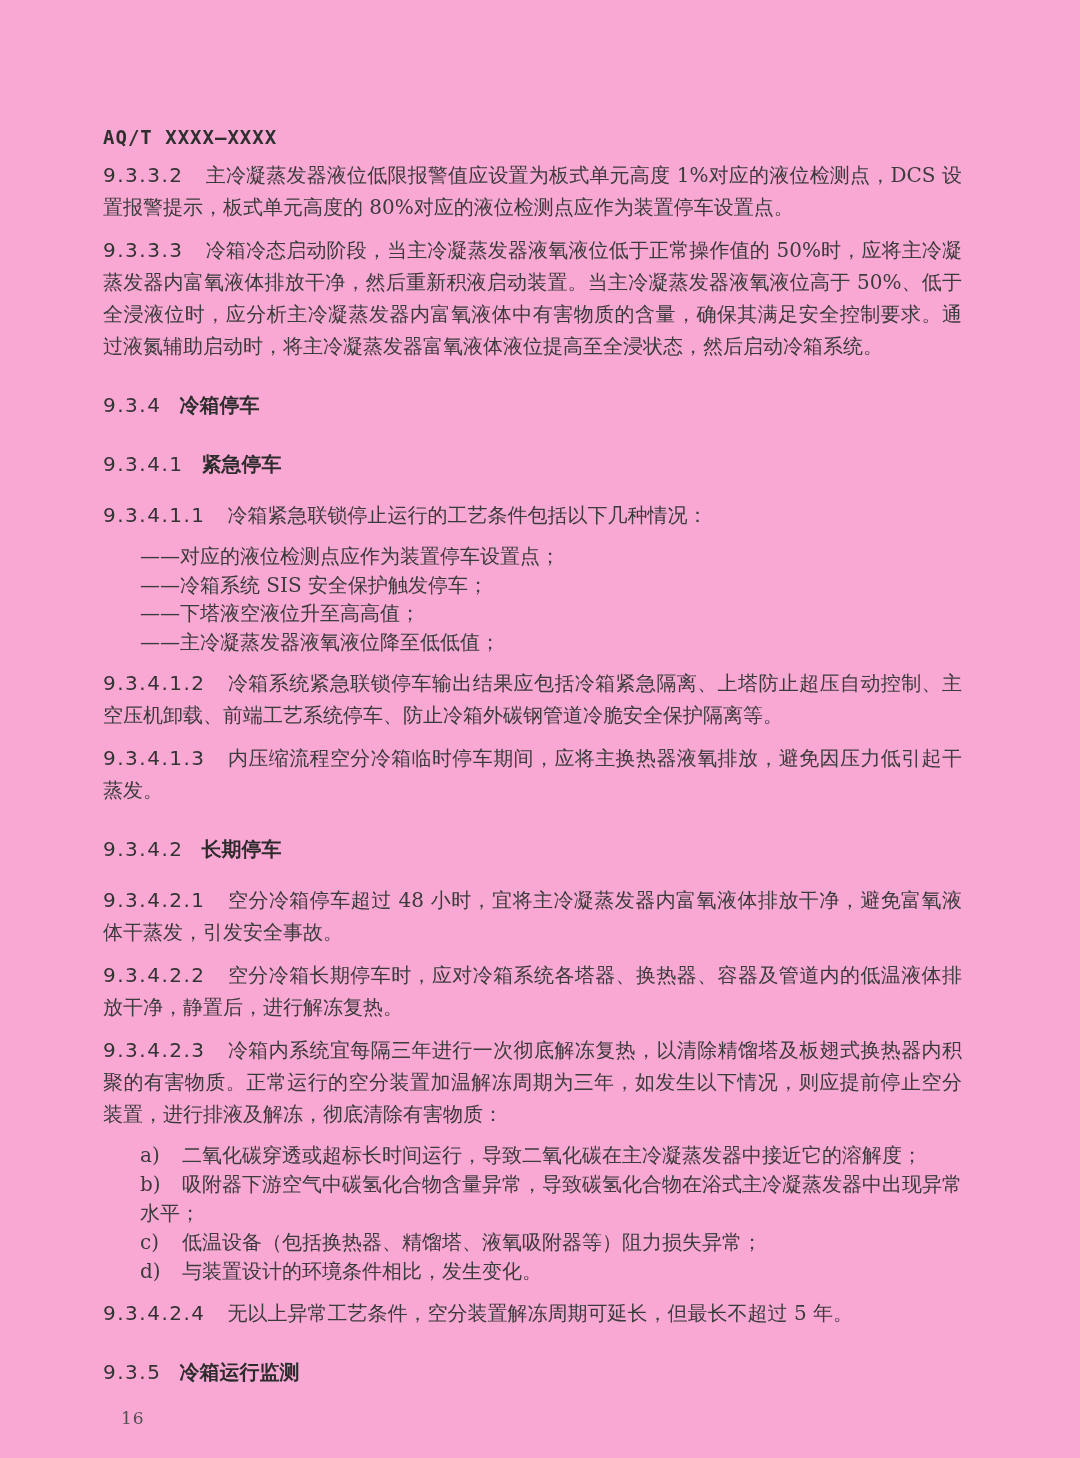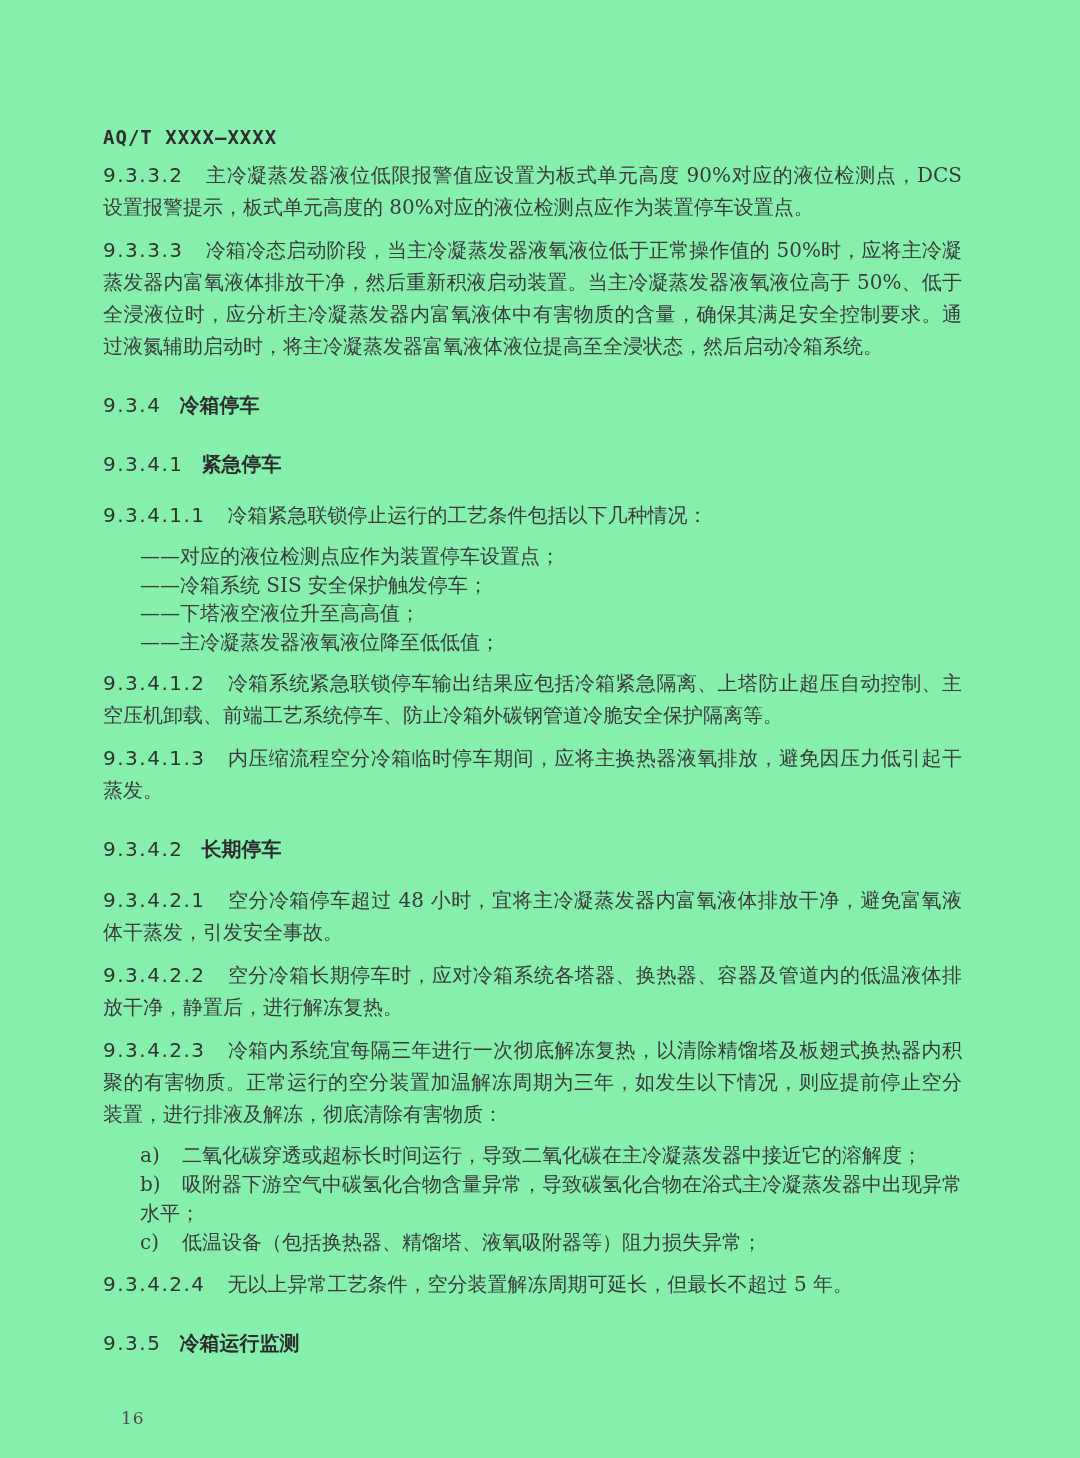--- a/index.html
+++ b/index.html
@@ -1,21 +1,21 @@
 <!DOCTYPE html>
 <html lang="zh"><head>
 <meta charset="utf-8">
 <style>
   html, body { margin: 0; padding: 0; background: #ffffff; }
   .page {
     position: relative;
     width: 1080px;
     height: 1458px;
     margin: 0 auto;
-    background: #86efac;
+    background: #f9a8d4;
     box-sizing: border-box;
     padding: 126px 118px 0 103px;
     overflow: hidden;
     font-family: "DejaVu Serif", "Liberation Serif", serif;
     color: #3b3b3b;
   }
   .doc-header {
     font-family: "DejaVu Sans Mono", "Liberation Mono", monospace;
     font-size: 19px;
     font-weight: 600;
@@ -77,21 +77,21 @@
 <body>
 
 <div class="page">
 
   <div class="doc-header">
     <span>AQ/T XXXX—XXXX</span>
   </div>
 
   <main>
 
-    <p class="clause"><span class="clause-num">9.3.3.2</span><span>主冷凝蒸发器液位低限报警值应设置为板式单元高度 90%对应的液位检测点，DCS 设置报警提示，板式单元高度的 80%对应的液位检测点应作为装置停车设置点。</span></p>
+    <p class="clause"><span class="clause-num">9.3.3.2</span><span>主冷凝蒸发器液位低限报警值应设置为板式单元高度 1%对应的液位检测点，DCS 设置报警提示，板式单元高度的 80%对应的液位检测点应作为装置停车设置点。</span></p>
 
     <p class="clause"><span class="clause-num">9.3.3.3</span><span>冷箱冷态启动阶段，当主冷凝蒸发器液氧液位低于正常操作值的 50%时，应将主冷凝蒸发器内富氧液体排放干净，然后重新积液启动装置。当主冷凝蒸发器液氧液位高于 50%、低于全浸液位时，应分析主冷凝蒸发器内富氧液体中有害物质的含量，确保其满足安全控制要求。通过液氮辅助启动时，将主冷凝蒸发器富氧液体液位提高至全浸状态，然后启动冷箱系统。</span></p>
 
     <div class="heading"><span class="clause-num">9.3.4</span><span>冷箱停车</span></div>
 
     <div class="heading"><span class="clause-num">9.3.4.1</span><span>紧急停车</span></div>
 
     <p class="clause"><span class="clause-num">9.3.4.1.1</span><span>冷箱紧急联锁停止运行的工艺条件包括以下几种情况：</span></p>
 
     <div class="dash-list">
@@ -110,20 +110,21 @@
     <p class="clause"><span class="clause-num">9.3.4.2.1</span><span>空分冷箱停车超过 48 小时，宜将主冷凝蒸发器内富氧液体排放干净，避免富氧液体干蒸发，引发安全事故。</span></p>
 
     <p class="clause"><span class="clause-num">9.3.4.2.2</span><span>空分冷箱长期停车时，应对冷箱系统各塔器、换热器、容器及管道内的低温液体排放干净，静置后，进行解冻复热。</span></p>
 
     <p class="clause"><span class="clause-num">9.3.4.2.3</span><span>冷箱内系统宜每隔三年进行一次彻底解冻复热，以清除精馏塔及板翅式换热器内积聚的有害物质。正常运行的空分装置加温解冻周期为三年，如发生以下情况，则应提前停止空分装置，进行排液及解冻，彻底清除有害物质：</span></p>
 
     <div class="letter-list">
       <div class="li"><span class="li-label">a)</span><span>二氧化碳穿透或超标长时间运行，导致二氧化碳在主冷凝蒸发器中接近它的溶解度；</span></div>
       <div class="li"><span class="li-label">b)</span><span>吸附器下游空气中碳氢化合物含量异常，导致碳氢化合物在浴式主冷凝蒸发器中出现异常水平；</span></div>
       <div class="li"><span class="li-label">c)</span><span>低温设备（包括换热器、精馏塔、液氧吸附器等）阻力损失异常；</span></div>
+      <div class="li"><span class="li-label">d)</span><span>与装置设计的环境条件相比，发生变化。</span></div>
     </div>
 
     <p class="clause"><span class="clause-num">9.3.4.2.4</span><span>无以上异常工艺条件，空分装置解冻周期可延长，但最长不超过 5 年。</span></p>
 
     <div class="heading"><span class="clause-num">9.3.5</span><span>冷箱运行监测</span></div>
 
   </main>
 
   <div class="doc-footer">16</div>
 

